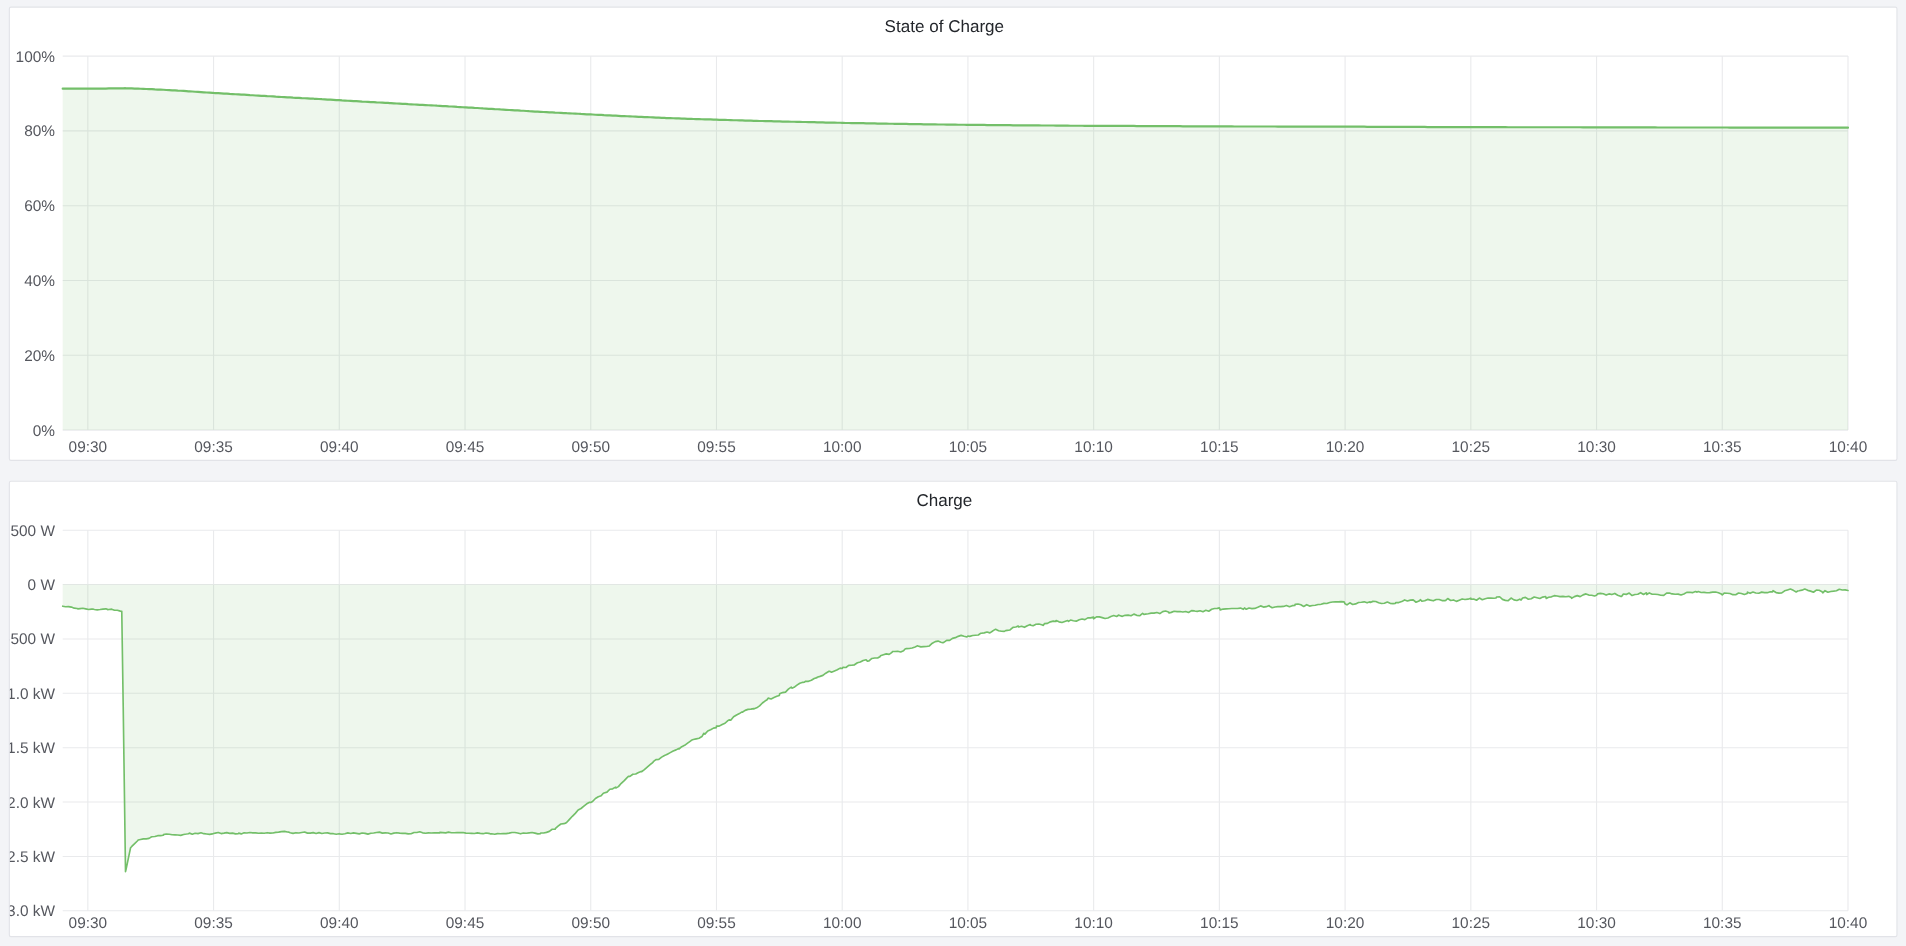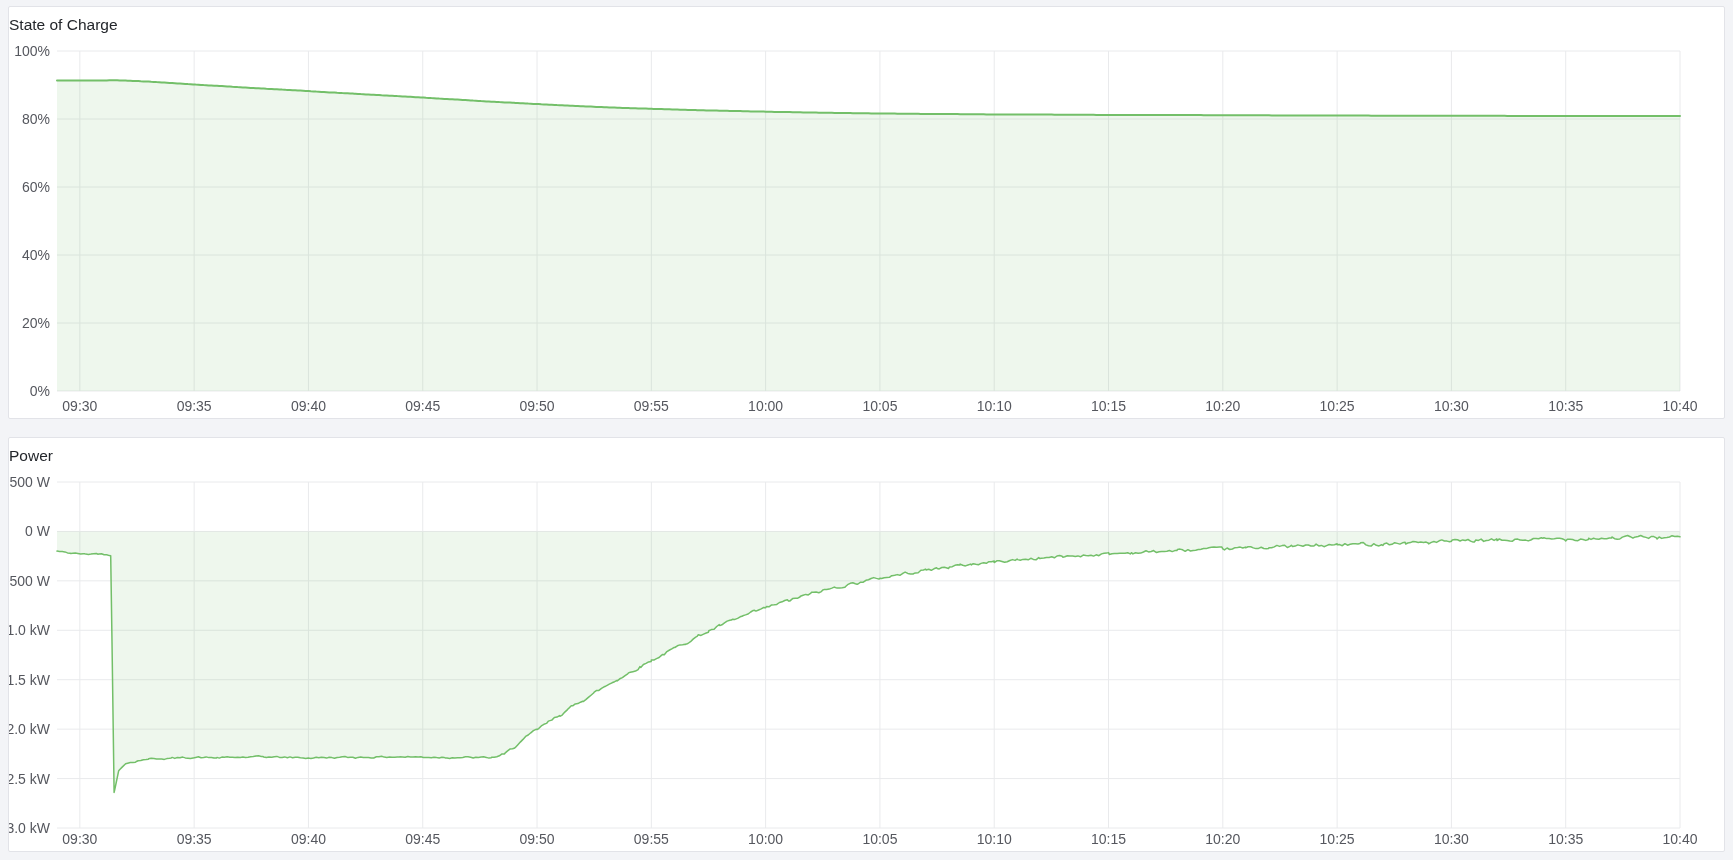--- a/index.html
+++ b/index.html
@@ -10,21 +10,21 @@
   }
   .page{box-sizing:border-box;width:100%;height:100%;padding:6px 8px 0 8px;display:flex;flex-direction:column;gap:18px;}
   .panel{
     box-sizing:border-box;position:relative;
     background:#ffffff;border:1px solid #e2e3e8;border-radius:2px;
   }
   .panel--soc{height:413px;}
   .panel--power{height:415px;}
   .panel-title{
     position:absolute;top:9px;left:0;right:16px;margin:0;
-    font-size:15.5px;font-weight:500;color:#23262b;
+    text-align:center;font-size:15.5px;font-weight:500;color:#23262b;
     cursor:pointer;z-index:2;
   }
   .chart-svg{position:absolute;top:0;left:0;z-index:1;}
   .chart-svg text{font-family:"Liberation Sans", sans-serif;font-size:14px;fill:#55575e;}
 </style>
 </head>
 <body>
 
 <div class="page">
 
@@ -73,21 +73,21 @@
         <text x="1556.7042253521126" y="404" text-anchor="middle">10:35</text>
         <line x1="1671" x2="1671" y1="44" y2="384" stroke="#e9eaec" stroke-width="1"></line>
         <text x="1671" y="404" text-anchor="middle">10:40</text>
         <path d="M48.0,73.6L50.6,73.6L53.2,73.6L55.9,73.6L58.5,73.6L61.1,73.6L63.7,73.6L66.3,73.6L68.9,73.6L70.9,73.6L71.6,73.6L74.2,73.6L76.8,73.5L79.4,73.5L82.0,73.5L84.6,73.5L87.3,73.5L89.9,73.4L92.5,73.4L93.7,73.4L95.1,73.4L97.7,73.4L100.4,73.3L103.0,73.3L105.1,73.2L105.6,73.3L108.2,73.3L110.8,73.4L113.4,73.5L116.1,73.6L116.6,73.6L118.7,73.7L121.3,73.8L123.9,73.9L126.5,74.0L129.1,74.1L131.8,74.3L134.4,74.4L137.0,74.5L139.4,74.6L139.6,74.6L142.2,74.8L144.9,74.9L147.5,75.1L150.1,75.2L152.7,75.4L155.3,75.5L157.9,75.7L160.6,75.9L162.3,76.0L163.2,76.0L165.8,76.2L168.4,76.4L171.0,76.5L173.7,76.7L176.3,76.9L178.9,77.1L181.5,77.2L184.1,77.4L185.2,77.5L186.7,77.6L189.4,77.7L192.0,77.9L194.6,78.1L197.2,78.2L199.8,78.4L202.4,78.5L205.1,78.7L207.7,78.8L208.0,78.8L210.3,79.0L212.9,79.1L215.5,79.3L218.2,79.5L220.8,79.6L223.4,79.8L226.0,79.9L228.6,80.1L230.9,80.2L231.2,80.2L233.9,80.4L236.5,80.5L239.1,80.7L241.7,80.9L244.3,81.0L246.9,81.2L249.6,81.3L252.2,81.5L253.7,81.6L254.8,81.6L257.4,81.8L260.0,81.9L262.7,82.0L265.3,82.2L267.9,82.3L270.5,82.4L273.1,82.6L275.7,82.7L276.6,82.8L278.4,82.9L281.0,83.0L283.6,83.2L286.2,83.3L288.8,83.5L291.4,83.6L294.1,83.8L296.7,84.0L299.3,84.1L299.5,84.1L301.9,84.3L304.5,84.4L307.2,84.6L309.8,84.7L312.4,84.9L315.0,85.0L317.6,85.2L320.2,85.4L322.3,85.5L322.9,85.5L325.5,85.6L328.1,85.8L330.7,85.9L333.3,86.1L336.0,86.2L338.6,86.3L341.2,86.5L343.8,86.6L345.2,86.7L346.4,86.7L349.0,86.9L351.7,87.1L354.3,87.2L356.9,87.4L359.5,87.5L362.1,87.7L364.7,87.8L367.4,88.0L368.0,88.0L370.0,88.1L372.6,88.3L375.2,88.4L377.8,88.5L380.5,88.7L383.1,88.8L385.7,88.9L388.3,89.1L390.9,89.2L390.9,89.2L393.5,89.4L396.2,89.5L398.8,89.7L401.4,89.8L404.0,90.0L406.6,90.2L409.2,90.3L411.9,90.5L413.7,90.6L414.5,90.6L417.1,90.8L419.7,90.9L422.3,91.1L425.0,91.2L427.6,91.4L430.2,91.6L432.8,91.7L435.4,91.9L436.6,91.9L438.0,92.0L440.7,92.2L443.3,92.3L445.9,92.5L448.5,92.6L451.1,92.8L453.8,93.0L456.4,93.1L459.0,93.3L459.5,93.3L461.6,93.4L464.2,93.6L466.8,93.7L469.5,93.9L472.1,94.1L474.7,94.2L477.3,94.4L479.9,94.5L482.3,94.7L482.5,94.7L485.2,94.8L487.8,94.9L490.4,95.1L493.0,95.2L495.6,95.4L498.3,95.5L500.9,95.6L503.5,95.8L505.2,95.8L506.1,95.9L508.7,96.0L511.3,96.2L514.0,96.3L516.6,96.4L519.2,96.6L521.8,96.7L524.4,96.9L527.0,97.0L528.0,97.0L529.7,97.1L532.3,97.3L534.9,97.4L537.5,97.5L540.1,97.7L542.8,97.8L545.4,97.9L548.0,98.1L550.6,98.2L550.9,98.2L553.2,98.3L555.8,98.5L558.5,98.6L561.1,98.7L563.7,98.8L566.3,98.9L568.9,99.0L571.5,99.2L573.8,99.3L574.2,99.3L576.8,99.4L579.4,99.5L582.0,99.6L584.6,99.7L587.3,99.9L589.9,100.0L592.5,100.1L595.1,100.2L596.6,100.3L597.7,100.3L600.3,100.4L603.0,100.5L605.6,100.6L608.2,100.7L610.8,100.8L613.4,100.9L616.1,101.0L618.7,101.1L619.5,101.1L621.3,101.2L623.9,101.3L626.5,101.3L629.1,101.4L631.8,101.5L634.4,101.6L637.0,101.6L639.6,101.7L642.2,101.8L642.3,101.8L644.8,101.9L647.5,102.0L650.1,102.0L652.7,102.1L655.3,102.2L657.9,102.3L660.6,102.3L663.2,102.4L665.2,102.5L665.8,102.5L668.4,102.6L671.0,102.7L673.6,102.7L676.3,102.8L678.9,102.9L681.5,103.0L684.1,103.0L686.7,103.1L688.1,103.2L689.3,103.2L692.0,103.2L694.6,103.3L697.2,103.4L699.8,103.4L702.4,103.5L705.1,103.5L707.7,103.6L710.3,103.7L710.9,103.7L712.9,103.7L715.5,103.8L718.1,103.8L720.8,103.9L723.4,103.9L726.0,104.0L728.6,104.1L731.2,104.1L733.8,104.2L733.8,104.2L736.5,104.2L739.1,104.3L741.7,104.4L744.3,104.4L746.9,104.5L749.6,104.5L752.2,104.6L754.8,104.6L756.6,104.7L757.4,104.7L760.0,104.8L762.6,104.8L765.3,104.9L767.9,104.9L770.5,104.9L773.1,105.0L775.7,105.0L778.4,105.1L781.0,105.1L783.6,105.2L786.2,105.2L788.8,105.3L791.4,105.3L794.1,105.4L796.7,105.4L799.3,105.5L801.9,105.5L802.4,105.5L804.5,105.6L807.1,105.6L809.8,105.7L812.4,105.7L815.0,105.7L817.6,105.8L820.2,105.8L822.9,105.8L825.5,105.9L828.1,105.9L830.7,106.0L833.3,106.0L835.9,106.0L838.6,106.1L841.2,106.1L843.8,106.2L846.4,106.2L848.1,106.2L849.0,106.2L851.6,106.3L854.3,106.3L856.9,106.3L859.5,106.3L862.1,106.4L864.7,106.4L867.4,106.4L870.0,106.5L872.6,106.5L875.2,106.5L877.8,106.6L880.4,106.6L883.1,106.6L885.7,106.6L888.3,106.7L890.9,106.7L893.5,106.7L893.8,106.7L896.1,106.7L898.8,106.8L901.4,106.8L904.0,106.8L906.6,106.8L909.2,106.8L911.9,106.9L914.5,106.9L917.1,106.9L919.7,106.9L922.3,106.9L924.9,107.0L927.6,107.0L930.2,107.0L932.8,107.0L935.4,107.0L938.0,107.1L939.5,107.1L940.6,107.1L943.3,107.1L945.9,107.1L948.5,107.1L951.1,107.2L953.7,107.2L956.4,107.2L959.0,107.2L961.6,107.2L964.2,107.3L966.8,107.3L969.4,107.3L972.1,107.3L974.7,107.3L977.3,107.4L979.9,107.4L982.5,107.4L985.2,107.4L985.2,107.4L987.8,107.4L990.4,107.4L993.0,107.4L995.6,107.4L998.2,107.5L1000.9,107.5L1003.5,107.5L1006.1,107.5L1008.7,107.5L1011.3,107.5L1013.9,107.5L1016.6,107.5L1019.2,107.5L1021.8,107.5L1024.4,107.6L1027.0,107.6L1029.7,107.6L1030.9,107.6L1032.3,107.6L1034.9,107.6L1037.5,107.6L1040.1,107.6L1042.7,107.6L1045.4,107.7L1048.0,107.7L1050.6,107.7L1053.2,107.7L1055.8,107.7L1058.4,107.7L1061.1,107.7L1063.7,107.7L1066.3,107.8L1068.9,107.8L1071.5,107.8L1074.2,107.8L1076.8,107.8L1079.4,107.8L1082.0,107.8L1084.6,107.8L1087.2,107.9L1089.9,107.9L1092.5,107.9L1095.1,107.9L1097.7,107.9L1099.5,107.9L1100.3,107.9L1103.0,107.9L1105.6,107.9L1108.2,107.9L1110.8,107.9L1113.4,108.0L1116.0,108.0L1118.7,108.0L1121.3,108.0L1123.9,108.0L1126.5,108.0L1129.1,108.0L1131.7,108.0L1134.4,108.0L1137.0,108.0L1139.6,108.0L1142.2,108.0L1144.8,108.0L1147.5,108.0L1150.1,108.0L1152.7,108.1L1155.3,108.1L1157.9,108.1L1160.5,108.1L1163.2,108.1L1165.8,108.1L1168.1,108.1L1168.4,108.1L1171.0,108.1L1173.6,108.1L1176.2,108.1L1178.9,108.1L1181.5,108.1L1184.1,108.1L1186.7,108.1L1189.3,108.1L1192.0,108.1L1194.6,108.2L1197.2,108.2L1199.8,108.2L1202.4,108.2L1205.0,108.2L1207.7,108.2L1210.3,108.2L1212.9,108.2L1215.5,108.2L1218.1,108.2L1220.7,108.2L1223.4,108.2L1226.0,108.2L1228.6,108.2L1231.2,108.2L1233.8,108.3L1236.5,108.3L1236.7,108.3L1239.1,108.3L1241.7,108.3L1244.3,108.3L1246.9,108.3L1249.5,108.3L1252.2,108.3L1254.8,108.3L1257.4,108.3L1260.0,108.3L1262.6,108.4L1265.3,108.4L1267.9,108.4L1270.5,108.4L1273.1,108.4L1275.7,108.4L1278.3,108.4L1281.0,108.4L1283.6,108.4L1286.2,108.4L1288.8,108.5L1291.4,108.5L1294.0,108.5L1296.7,108.5L1299.3,108.5L1301.9,108.5L1304.5,108.5L1307.1,108.5L1309.8,108.5L1312.4,108.5L1315.0,108.6L1317.6,108.6L1320.2,108.6L1322.8,108.6L1325.5,108.6L1328.1,108.6L1328.1,108.6L1330.7,108.6L1333.3,108.6L1335.9,108.6L1338.5,108.6L1341.2,108.6L1343.8,108.6L1346.4,108.6L1349.0,108.6L1351.6,108.6L1354.3,108.6L1356.9,108.6L1359.5,108.6L1362.1,108.7L1364.7,108.7L1367.3,108.7L1370.0,108.7L1372.6,108.7L1375.2,108.7L1377.8,108.7L1380.4,108.7L1383.0,108.7L1385.7,108.7L1388.3,108.7L1390.9,108.7L1393.5,108.7L1396.1,108.7L1398.8,108.7L1401.4,108.7L1404.0,108.7L1406.6,108.7L1409.2,108.7L1411.8,108.7L1414.5,108.7L1417.1,108.7L1419.7,108.7L1422.3,108.7L1424.9,108.7L1427.5,108.7L1430.2,108.8L1432.8,108.8L1435.4,108.8L1438.0,108.8L1440.6,108.8L1442.4,108.8L1443.3,108.8L1445.9,108.8L1448.5,108.8L1451.1,108.8L1453.7,108.8L1456.3,108.8L1459.0,108.8L1461.6,108.8L1464.2,108.8L1466.8,108.8L1469.4,108.8L1472.1,108.8L1474.7,108.8L1477.3,108.8L1479.9,108.8L1482.5,108.8L1485.1,108.8L1487.8,108.8L1490.4,108.8L1493.0,108.8L1495.6,108.8L1498.2,108.9L1500.8,108.9L1503.5,108.9L1506.1,108.9L1508.7,108.9L1511.3,108.9L1513.9,108.9L1516.6,108.9L1519.2,108.9L1521.8,108.9L1524.4,108.9L1527.0,108.9L1529.6,108.9L1532.3,108.9L1534.9,108.9L1537.5,108.9L1540.1,108.9L1542.7,108.9L1545.3,108.9L1548.0,108.9L1550.6,108.9L1553.2,108.9L1555.8,108.9L1556.7,108.9L1558.4,108.9L1561.1,108.9L1563.7,109.0L1566.3,109.0L1568.9,109.0L1571.5,109.0L1574.1,109.0L1576.8,109.0L1579.4,109.0L1582.0,109.0L1584.6,109.0L1587.2,109.0L1589.9,109.0L1592.5,109.0L1595.1,109.0L1597.7,109.0L1600.3,109.0L1602.9,109.0L1605.6,109.0L1608.2,109.0L1610.8,109.0L1613.4,109.0L1616.0,109.0L1618.6,109.0L1621.3,109.0L1623.9,109.0L1626.5,109.0L1629.1,109.0L1631.7,109.1L1634.4,109.1L1637.0,109.1L1639.6,109.1L1642.2,109.1L1644.8,109.1L1647.4,109.1L1650.1,109.1L1652.7,109.1L1655.3,109.1L1657.9,109.1L1660.5,109.1L1663.1,109.1L1665.8,109.1L1668.4,109.1L1671.0,109.1L1671.0,384.0L48.0,384.0Z" fill="rgba(115,191,105,0.12)" stroke="none"></path>
         <path d="M48.0,73.6L50.6,73.6L53.2,73.6L55.9,73.6L58.5,73.6L61.1,73.6L63.7,73.6L66.3,73.6L68.9,73.6L70.9,73.6L71.6,73.6L74.2,73.6L76.8,73.5L79.4,73.5L82.0,73.5L84.6,73.5L87.3,73.5L89.9,73.4L92.5,73.4L93.7,73.4L95.1,73.4L97.7,73.4L100.4,73.3L103.0,73.3L105.1,73.2L105.6,73.3L108.2,73.3L110.8,73.4L113.4,73.5L116.1,73.6L116.6,73.6L118.7,73.7L121.3,73.8L123.9,73.9L126.5,74.0L129.1,74.1L131.8,74.3L134.4,74.4L137.0,74.5L139.4,74.6L139.6,74.6L142.2,74.8L144.9,74.9L147.5,75.1L150.1,75.2L152.7,75.4L155.3,75.5L157.9,75.7L160.6,75.9L162.3,76.0L163.2,76.0L165.8,76.2L168.4,76.4L171.0,76.5L173.7,76.7L176.3,76.9L178.9,77.1L181.5,77.2L184.1,77.4L185.2,77.5L186.7,77.6L189.4,77.7L192.0,77.9L194.6,78.1L197.2,78.2L199.8,78.4L202.4,78.5L205.1,78.7L207.7,78.8L208.0,78.8L210.3,79.0L212.9,79.1L215.5,79.3L218.2,79.5L220.8,79.6L223.4,79.8L226.0,79.9L228.6,80.1L230.9,80.2L231.2,80.2L233.9,80.4L236.5,80.5L239.1,80.7L241.7,80.9L244.3,81.0L246.9,81.2L249.6,81.3L252.2,81.5L253.7,81.6L254.8,81.6L257.4,81.8L260.0,81.9L262.7,82.0L265.3,82.2L267.9,82.3L270.5,82.4L273.1,82.6L275.7,82.7L276.6,82.8L278.4,82.9L281.0,83.0L283.6,83.2L286.2,83.3L288.8,83.5L291.4,83.6L294.1,83.8L296.7,84.0L299.3,84.1L299.5,84.1L301.9,84.3L304.5,84.4L307.2,84.6L309.8,84.7L312.4,84.9L315.0,85.0L317.6,85.2L320.2,85.4L322.3,85.5L322.9,85.5L325.5,85.6L328.1,85.8L330.7,85.9L333.3,86.1L336.0,86.2L338.6,86.3L341.2,86.5L343.8,86.6L345.2,86.7L346.4,86.7L349.0,86.9L351.7,87.1L354.3,87.2L356.9,87.4L359.5,87.5L362.1,87.7L364.7,87.8L367.4,88.0L368.0,88.0L370.0,88.1L372.6,88.3L375.2,88.4L377.8,88.5L380.5,88.7L383.1,88.8L385.7,88.9L388.3,89.1L390.9,89.2L390.9,89.2L393.5,89.4L396.2,89.5L398.8,89.7L401.4,89.8L404.0,90.0L406.6,90.2L409.2,90.3L411.9,90.5L413.7,90.6L414.5,90.6L417.1,90.8L419.7,90.9L422.3,91.1L425.0,91.2L427.6,91.4L430.2,91.6L432.8,91.7L435.4,91.9L436.6,91.9L438.0,92.0L440.7,92.2L443.3,92.3L445.9,92.5L448.5,92.6L451.1,92.8L453.8,93.0L456.4,93.1L459.0,93.3L459.5,93.3L461.6,93.4L464.2,93.6L466.8,93.7L469.5,93.9L472.1,94.1L474.7,94.2L477.3,94.4L479.9,94.5L482.3,94.7L482.5,94.7L485.2,94.8L487.8,94.9L490.4,95.1L493.0,95.2L495.6,95.4L498.3,95.5L500.9,95.6L503.5,95.8L505.2,95.8L506.1,95.9L508.7,96.0L511.3,96.2L514.0,96.3L516.6,96.4L519.2,96.6L521.8,96.7L524.4,96.9L527.0,97.0L528.0,97.0L529.7,97.1L532.3,97.3L534.9,97.4L537.5,97.5L540.1,97.7L542.8,97.8L545.4,97.9L548.0,98.1L550.6,98.2L550.9,98.2L553.2,98.3L555.8,98.5L558.5,98.6L561.1,98.7L563.7,98.8L566.3,98.9L568.9,99.0L571.5,99.2L573.8,99.3L574.2,99.3L576.8,99.4L579.4,99.5L582.0,99.6L584.6,99.7L587.3,99.9L589.9,100.0L592.5,100.1L595.1,100.2L596.6,100.3L597.7,100.3L600.3,100.4L603.0,100.5L605.6,100.6L608.2,100.7L610.8,100.8L613.4,100.9L616.1,101.0L618.7,101.1L619.5,101.1L621.3,101.2L623.9,101.3L626.5,101.3L629.1,101.4L631.8,101.5L634.4,101.6L637.0,101.6L639.6,101.7L642.2,101.8L642.3,101.8L644.8,101.9L647.5,102.0L650.1,102.0L652.7,102.1L655.3,102.2L657.9,102.3L660.6,102.3L663.2,102.4L665.2,102.5L665.8,102.5L668.4,102.6L671.0,102.7L673.6,102.7L676.3,102.8L678.9,102.9L681.5,103.0L684.1,103.0L686.7,103.1L688.1,103.2L689.3,103.2L692.0,103.2L694.6,103.3L697.2,103.4L699.8,103.4L702.4,103.5L705.1,103.5L707.7,103.6L710.3,103.7L710.9,103.7L712.9,103.7L715.5,103.8L718.1,103.8L720.8,103.9L723.4,103.9L726.0,104.0L728.6,104.1L731.2,104.1L733.8,104.2L733.8,104.2L736.5,104.2L739.1,104.3L741.7,104.4L744.3,104.4L746.9,104.5L749.6,104.5L752.2,104.6L754.8,104.6L756.6,104.7L757.4,104.7L760.0,104.8L762.6,104.8L765.3,104.9L767.9,104.9L770.5,104.9L773.1,105.0L775.7,105.0L778.4,105.1L781.0,105.1L783.6,105.2L786.2,105.2L788.8,105.3L791.4,105.3L794.1,105.4L796.7,105.4L799.3,105.5L801.9,105.5L802.4,105.5L804.5,105.6L807.1,105.6L809.8,105.7L812.4,105.7L815.0,105.7L817.6,105.8L820.2,105.8L822.9,105.8L825.5,105.9L828.1,105.9L830.7,106.0L833.3,106.0L835.9,106.0L838.6,106.1L841.2,106.1L843.8,106.2L846.4,106.2L848.1,106.2L849.0,106.2L851.6,106.3L854.3,106.3L856.9,106.3L859.5,106.3L862.1,106.4L864.7,106.4L867.4,106.4L870.0,106.5L872.6,106.5L875.2,106.5L877.8,106.6L880.4,106.6L883.1,106.6L885.7,106.6L888.3,106.7L890.9,106.7L893.5,106.7L893.8,106.7L896.1,106.7L898.8,106.8L901.4,106.8L904.0,106.8L906.6,106.8L909.2,106.8L911.9,106.9L914.5,106.9L917.1,106.9L919.7,106.9L922.3,106.9L924.9,107.0L927.6,107.0L930.2,107.0L932.8,107.0L935.4,107.0L938.0,107.1L939.5,107.1L940.6,107.1L943.3,107.1L945.9,107.1L948.5,107.1L951.1,107.2L953.7,107.2L956.4,107.2L959.0,107.2L961.6,107.2L964.2,107.3L966.8,107.3L969.4,107.3L972.1,107.3L974.7,107.3L977.3,107.4L979.9,107.4L982.5,107.4L985.2,107.4L985.2,107.4L987.8,107.4L990.4,107.4L993.0,107.4L995.6,107.4L998.2,107.5L1000.9,107.5L1003.5,107.5L1006.1,107.5L1008.7,107.5L1011.3,107.5L1013.9,107.5L1016.6,107.5L1019.2,107.5L1021.8,107.5L1024.4,107.6L1027.0,107.6L1029.7,107.6L1030.9,107.6L1032.3,107.6L1034.9,107.6L1037.5,107.6L1040.1,107.6L1042.7,107.6L1045.4,107.7L1048.0,107.7L1050.6,107.7L1053.2,107.7L1055.8,107.7L1058.4,107.7L1061.1,107.7L1063.7,107.7L1066.3,107.8L1068.9,107.8L1071.5,107.8L1074.2,107.8L1076.8,107.8L1079.4,107.8L1082.0,107.8L1084.6,107.8L1087.2,107.9L1089.9,107.9L1092.5,107.9L1095.1,107.9L1097.7,107.9L1099.5,107.9L1100.3,107.9L1103.0,107.9L1105.6,107.9L1108.2,107.9L1110.8,107.9L1113.4,108.0L1116.0,108.0L1118.7,108.0L1121.3,108.0L1123.9,108.0L1126.5,108.0L1129.1,108.0L1131.7,108.0L1134.4,108.0L1137.0,108.0L1139.6,108.0L1142.2,108.0L1144.8,108.0L1147.5,108.0L1150.1,108.0L1152.7,108.1L1155.3,108.1L1157.9,108.1L1160.5,108.1L1163.2,108.1L1165.8,108.1L1168.1,108.1L1168.4,108.1L1171.0,108.1L1173.6,108.1L1176.2,108.1L1178.9,108.1L1181.5,108.1L1184.1,108.1L1186.7,108.1L1189.3,108.1L1192.0,108.1L1194.6,108.2L1197.2,108.2L1199.8,108.2L1202.4,108.2L1205.0,108.2L1207.7,108.2L1210.3,108.2L1212.9,108.2L1215.5,108.2L1218.1,108.2L1220.7,108.2L1223.4,108.2L1226.0,108.2L1228.6,108.2L1231.2,108.2L1233.8,108.3L1236.5,108.3L1236.7,108.3L1239.1,108.3L1241.7,108.3L1244.3,108.3L1246.9,108.3L1249.5,108.3L1252.2,108.3L1254.8,108.3L1257.4,108.3L1260.0,108.3L1262.6,108.4L1265.3,108.4L1267.9,108.4L1270.5,108.4L1273.1,108.4L1275.7,108.4L1278.3,108.4L1281.0,108.4L1283.6,108.4L1286.2,108.4L1288.8,108.5L1291.4,108.5L1294.0,108.5L1296.7,108.5L1299.3,108.5L1301.9,108.5L1304.5,108.5L1307.1,108.5L1309.8,108.5L1312.4,108.5L1315.0,108.6L1317.6,108.6L1320.2,108.6L1322.8,108.6L1325.5,108.6L1328.1,108.6L1328.1,108.6L1330.7,108.6L1333.3,108.6L1335.9,108.6L1338.5,108.6L1341.2,108.6L1343.8,108.6L1346.4,108.6L1349.0,108.6L1351.6,108.6L1354.3,108.6L1356.9,108.6L1359.5,108.6L1362.1,108.7L1364.7,108.7L1367.3,108.7L1370.0,108.7L1372.6,108.7L1375.2,108.7L1377.8,108.7L1380.4,108.7L1383.0,108.7L1385.7,108.7L1388.3,108.7L1390.9,108.7L1393.5,108.7L1396.1,108.7L1398.8,108.7L1401.4,108.7L1404.0,108.7L1406.6,108.7L1409.2,108.7L1411.8,108.7L1414.5,108.7L1417.1,108.7L1419.7,108.7L1422.3,108.7L1424.9,108.7L1427.5,108.7L1430.2,108.8L1432.8,108.8L1435.4,108.8L1438.0,108.8L1440.6,108.8L1442.4,108.8L1443.3,108.8L1445.9,108.8L1448.5,108.8L1451.1,108.8L1453.7,108.8L1456.3,108.8L1459.0,108.8L1461.6,108.8L1464.2,108.8L1466.8,108.8L1469.4,108.8L1472.1,108.8L1474.7,108.8L1477.3,108.8L1479.9,108.8L1482.5,108.8L1485.1,108.8L1487.8,108.8L1490.4,108.8L1493.0,108.8L1495.6,108.8L1498.2,108.9L1500.8,108.9L1503.5,108.9L1506.1,108.9L1508.7,108.9L1511.3,108.9L1513.9,108.9L1516.6,108.9L1519.2,108.9L1521.8,108.9L1524.4,108.9L1527.0,108.9L1529.6,108.9L1532.3,108.9L1534.9,108.9L1537.5,108.9L1540.1,108.9L1542.7,108.9L1545.3,108.9L1548.0,108.9L1550.6,108.9L1553.2,108.9L1555.8,108.9L1556.7,108.9L1558.4,108.9L1561.1,108.9L1563.7,109.0L1566.3,109.0L1568.9,109.0L1571.5,109.0L1574.1,109.0L1576.8,109.0L1579.4,109.0L1582.0,109.0L1584.6,109.0L1587.2,109.0L1589.9,109.0L1592.5,109.0L1595.1,109.0L1597.7,109.0L1600.3,109.0L1602.9,109.0L1605.6,109.0L1608.2,109.0L1610.8,109.0L1613.4,109.0L1616.0,109.0L1618.6,109.0L1621.3,109.0L1623.9,109.0L1626.5,109.0L1629.1,109.0L1631.7,109.1L1634.4,109.1L1637.0,109.1L1639.6,109.1L1642.2,109.1L1644.8,109.1L1647.4,109.1L1650.1,109.1L1652.7,109.1L1655.3,109.1L1657.9,109.1L1660.5,109.1L1663.1,109.1L1665.8,109.1L1668.4,109.1L1671.0,109.1" fill="none" stroke="#73bf69" stroke-width="2" stroke-linejoin="round" stroke-linecap="round"></path>
         <rect x="48" y="44" width="1623" height="340" fill="transparent"></rect>
       </svg>
   </section>
 
   <section class="panel panel--power">
-    <h2 class="panel-title">Power</h2>
+    <h2 class="panel-title">Charge</h2>
     <svg id="chart1" class="chart-svg" width="1715" height="413">
         <line x1="48" x2="1671" y1="44" y2="44" stroke="#e9eaec" stroke-width="1"></line>
         <text x="41" y="49" text-anchor="end">500 W</text>
         <line x1="48" x2="1671" y1="93.42857142857142" y2="93.42857142857142" stroke="#e9eaec" stroke-width="1"></line>
         <text x="41" y="98.42857142857142" text-anchor="end">0 W</text>
         <line x1="48" x2="1671" y1="142.85714285714283" y2="142.85714285714283" stroke="#e9eaec" stroke-width="1"></line>
         <text x="41" y="147.85714285714283" text-anchor="end">-500 W</text>
         <line x1="48" x2="1671" y1="192.28571428571428" y2="192.28571428571428" stroke="#e9eaec" stroke-width="1"></line>
         <text x="41" y="197.28571428571428" text-anchor="end">-1.0 kW</text>
         <line x1="48" x2="1671" y1="241.7142857142857" y2="241.7142857142857" stroke="#e9eaec" stroke-width="1"></line>

